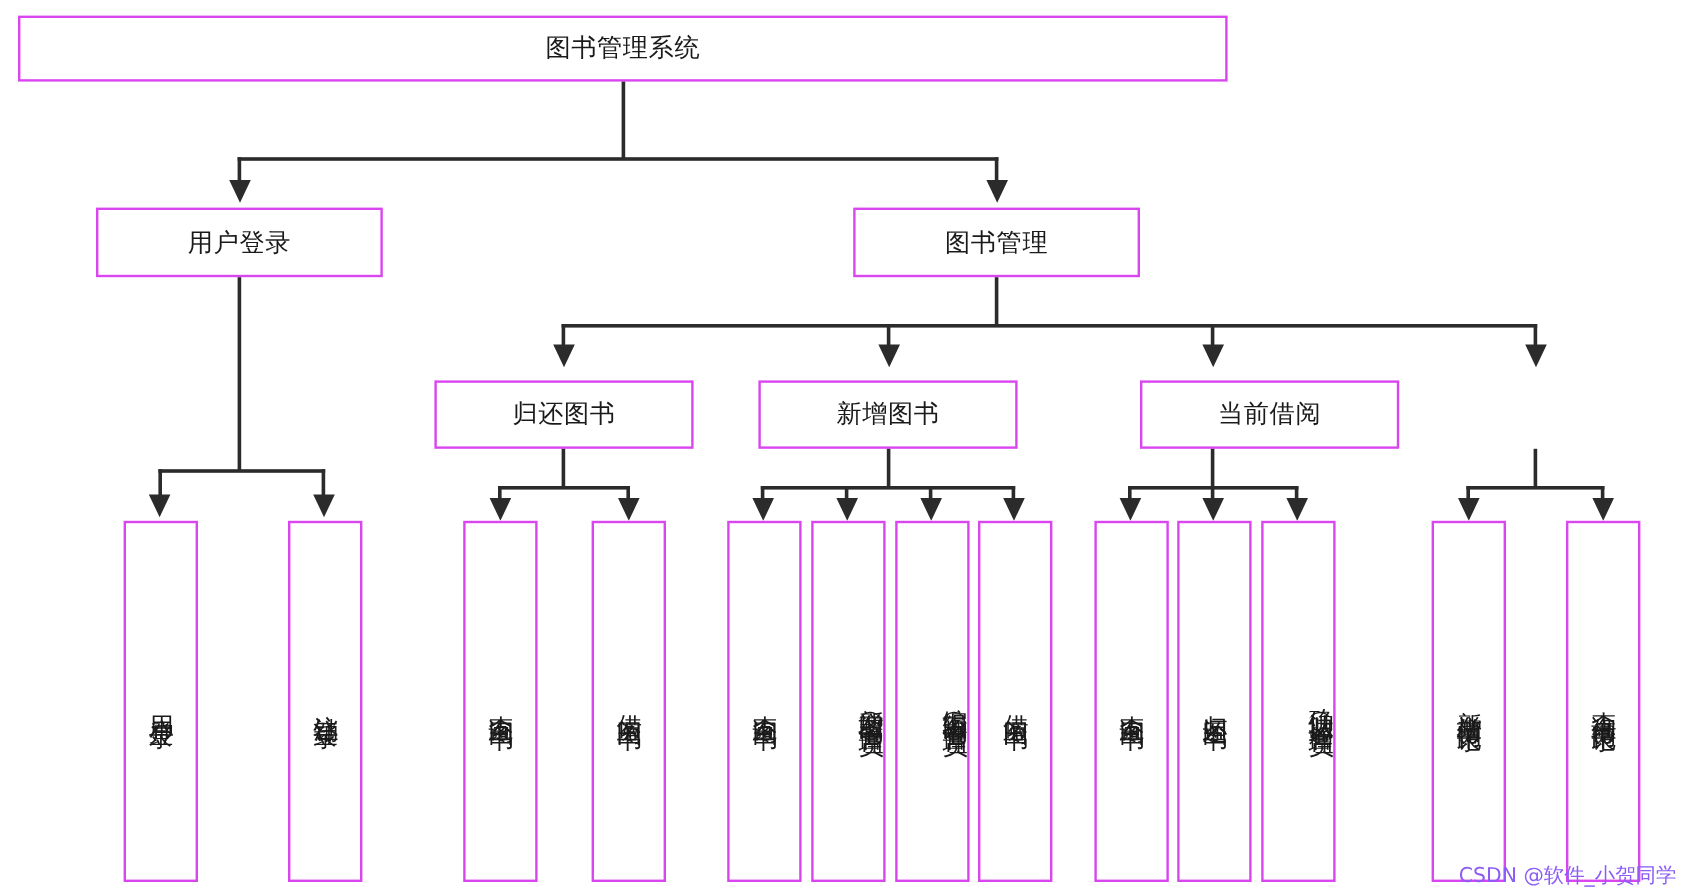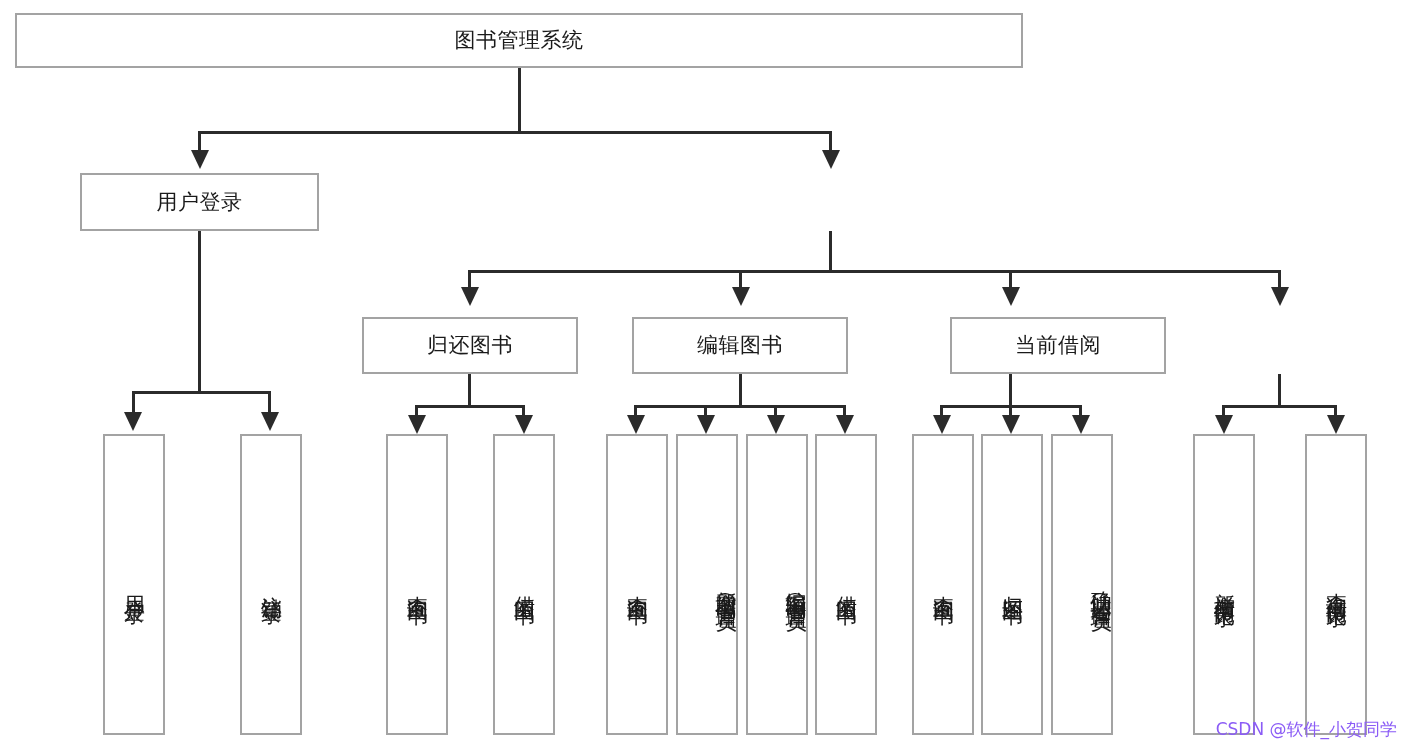--- a/index.html
+++ b/index.html
@@ -16,21 +16,21 @@
     width: 1405px;
     height: 747px;
     background: #ffffff;
     overflow: hidden;
   }
 
   
   .node {
     position: absolute;
     box-sizing: border-box;
-    border: 2px solid #a3a3a3;
+    border: 2px solid #d946ef;
     background: #ffffff;
     display: flex;
     align-items: center;
     justify-content: center;
     color: #1a1a1a;
     line-height: 1.0;
     text-align: center;
   }
   .node.h {
     
@@ -101,20 +101,23 @@
   <div class="hline" style="left:198px; top:131px; width:634px;"></div>
   <div class="vline" style="left:198px; top:131px; height:20px;"></div>
   <div class="arrow" style="left:191px; top:150px;"></div>
   <div class="vline" style="left:829px; top:131px; height:20px;"></div>
   <div class="arrow" style="left:822px; top:150px;"></div>
 
   <div class="node h" style="left:80px; top:173px; width:239px; height:58px;">
     <span class="lbl">用户登录</span>
   </div>
 
+  <div class="node h" style="left:711px; top:173px; width:239px; height:58px;">
+    <span class="lbl">图书管理</span>
+  </div>
 
   <div class="vline" style="left:198px; top:231px; height:162px;"></div>
   <div class="hline" style="left:132px; top:391px; width:139px;"></div>
   <div class="vline" style="left:132px; top:391px; height:22px;"></div>
   <div class="arrow" style="left:124px; top:412px;"></div>
   <div class="vline" style="left:268px; top:391px; height:22px;"></div>
   <div class="arrow" style="left:261px; top:412px;"></div>
 
   <div class="vline" style="left:829px; top:231px; height:41px;"></div>
   <div class="hline" style="left:468px; top:270px; width:813px;"></div>
@@ -124,21 +127,21 @@
   <div class="arrow" style="left:732px; top:287px;"></div>
   <div class="vline" style="left:1009px; top:270px; height:18px;"></div>
   <div class="arrow" style="left:1002px; top:287px;"></div>
   <div class="vline" style="left:1278px; top:270px; height:18px;"></div>
   <div class="arrow" style="left:1271px; top:287px;"></div>
 
   <div class="node h" style="left:362px; top:317px; width:216px; height:57px;">
     <span class="lbl">归还图书</span>
   </div>
   <div class="node h" style="left:632px; top:317px; width:216px; height:57px;">
-    <span class="lbl">编辑图书</span>
+    <span class="lbl">新增图书</span>
   </div>
   <div class="node h" style="left:950px; top:317px; width:216px; height:57px;">
     <span class="lbl">当前借阅</span>
   </div>
 
   <div class="vline" style="left:468px; top:374px; width:3px; height:33px;"></div>
   <div class="hline" style="left:415px; top:405px; width:110px;"></div>
   <div class="vline" style="left:415px; top:405px; height:11px;"></div>
   <div class="arrow" style="left:408px; top:415px;"></div>
   <div class="vline" style="left:522px; top:405px; height:11px;"></div>

